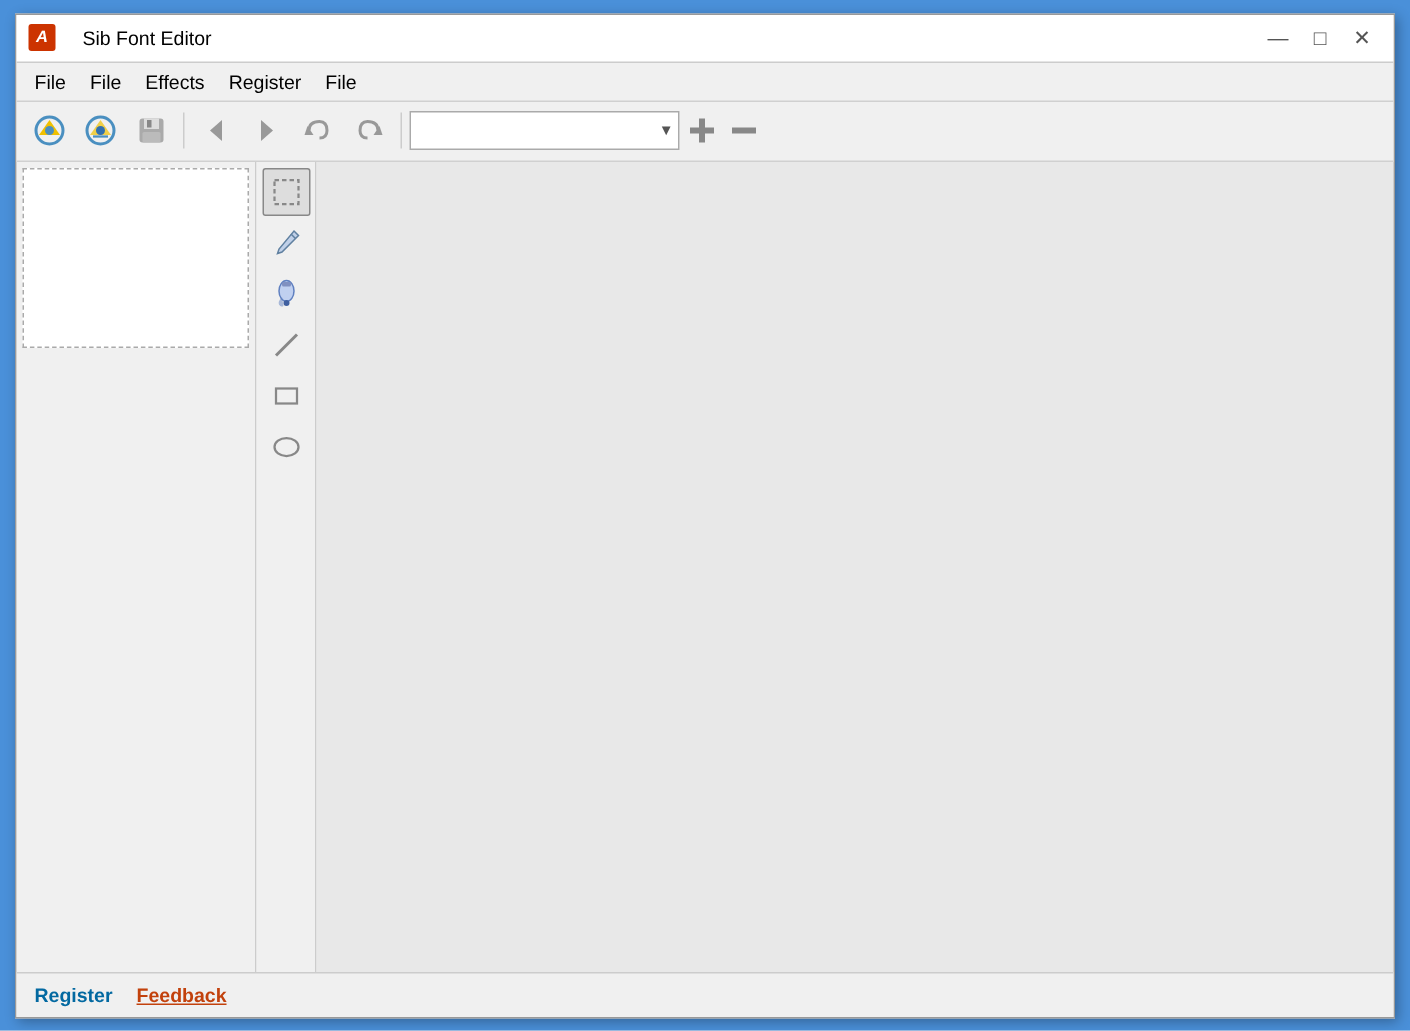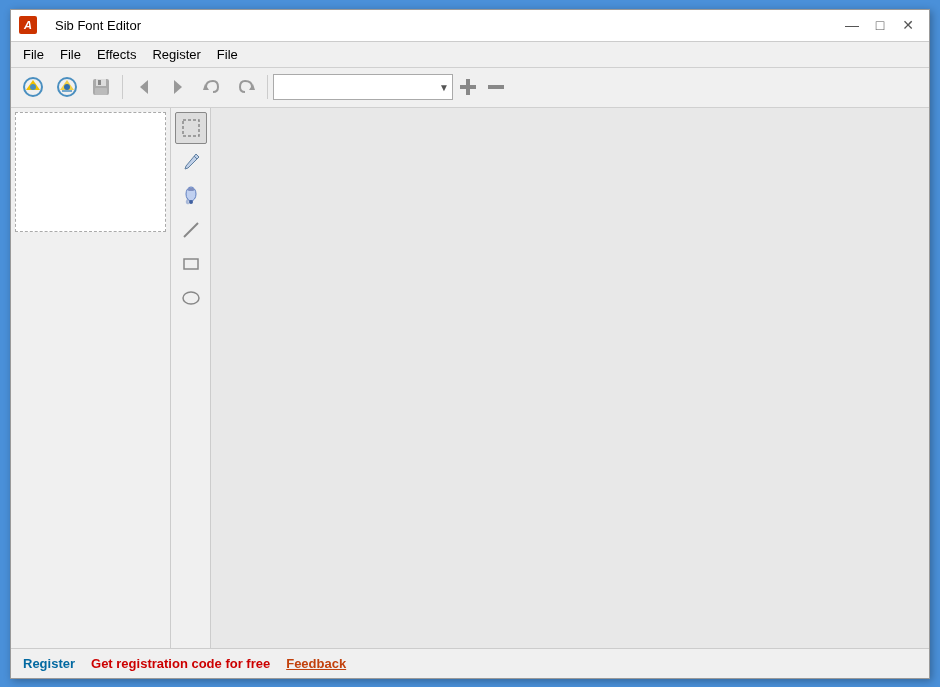--- a/index.html
+++ b/index.html
@@ -383,16 +383,15 @@
           <ellipse cx="10" cy="10" rx="8" ry="6" fill="none" stroke="#888" stroke-width="1.5"></ellipse>
         </svg>
       </button>
     </div>
 
     <div class="canvas-area"></div>
   </div>
 
   <div class="status-bar">
     <span class="status-register">Register</span>
-    <span class="status-getcode">Get registration code for free</span>
     <span class="status-feedback">Feedback</span>
   </div>
 </div>
 
 </body></html>

